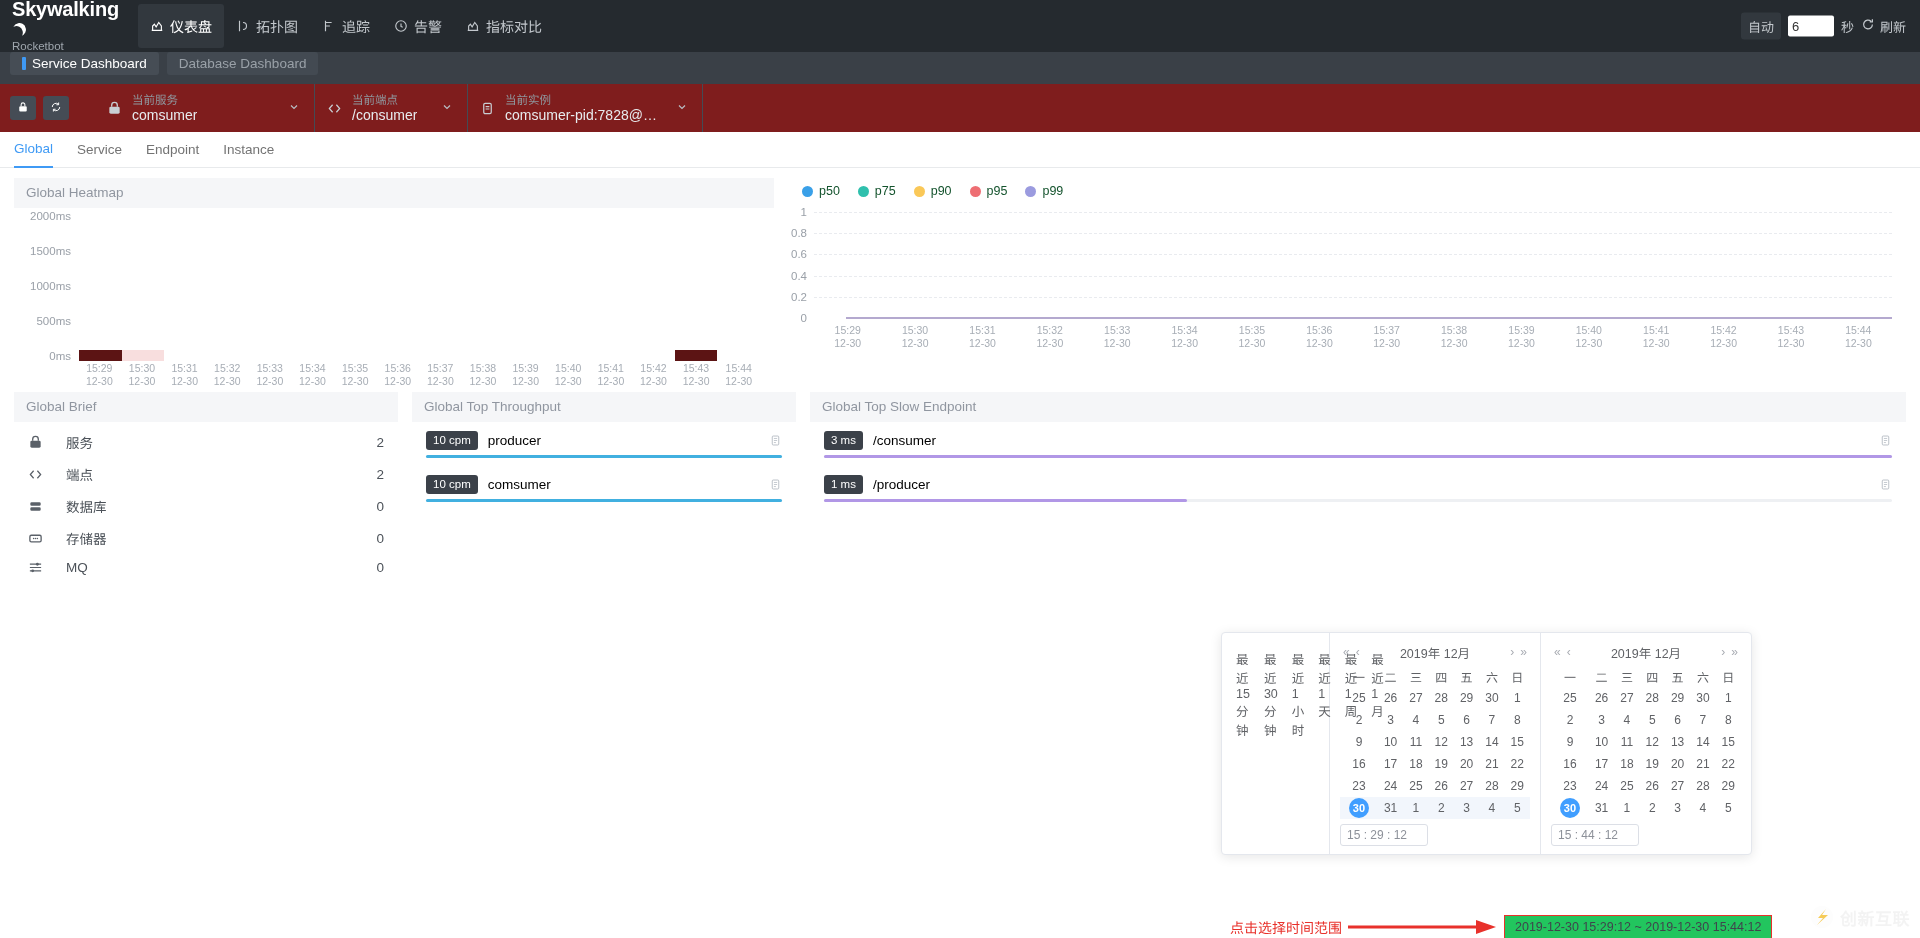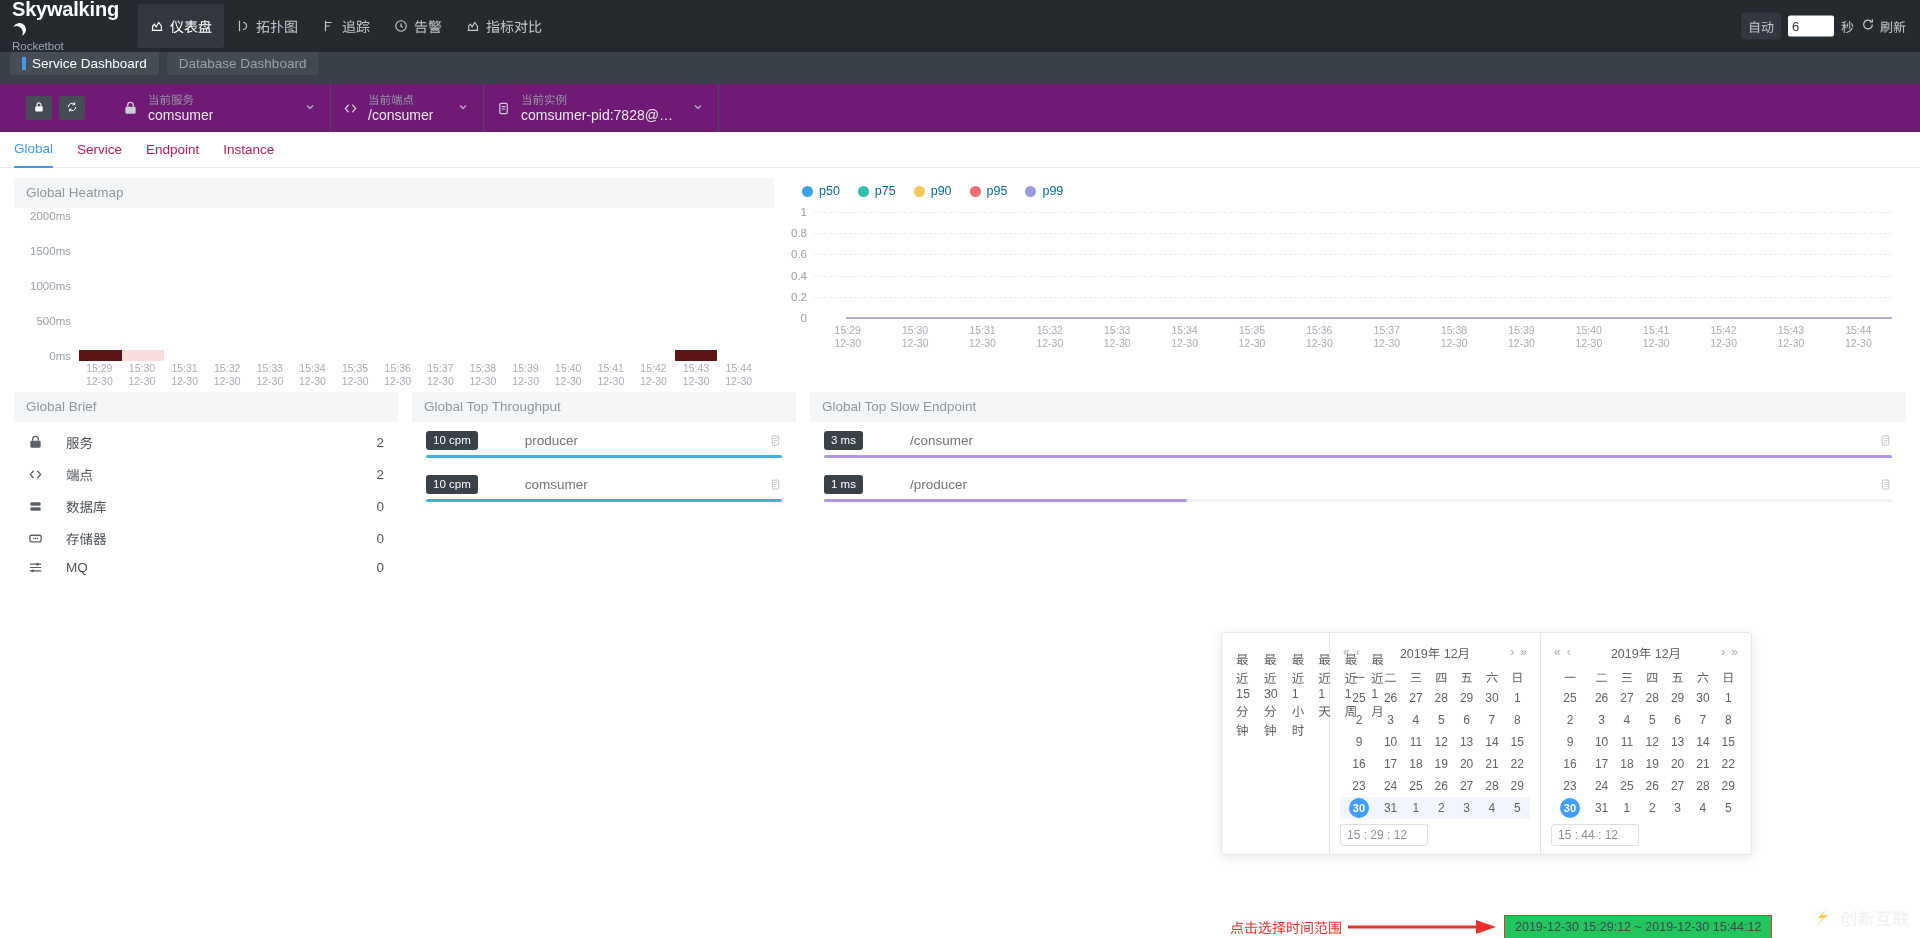--- a/index.html
+++ b/index.html
@@ -74,22 +74,22 @@
     display: flex; align-items: center; gap: 6px;
     font-size: 13.5px; color: #9aa1a8;
     padding: 4px 12px; border-radius: 3px; cursor: pointer;
     background: #434a52;
   }
   .dashtab.active { color: #fff; background: #464d55; }
   .tab-dot { width: 4px; height: 13px; background: #3f9af5; border-radius: 1px; }
 
   
   .selbar {
-    height: 48px; background: #701a75;
-    display: flex; align-items: stretch; padding-left: 16px;
+    height: 48px; background: #7f1d1d;
+    display: flex; align-items: stretch;
   }
   .sel-icons { display: flex; align-items: center; gap: 7px; padding: 0 10px; }
   .sq-btn {
     width: 26px; height: 24px; background: #454c55; border-radius: 3px;
     display: flex; align-items: center; justify-content: center; cursor: pointer;
   }
   .sel-divider { width: 1px; background: #4a525b; margin: 10px 4px; }
 
   .selector {
     display: flex; align-items: center; gap: 10px;
@@ -104,21 +104,21 @@
     color: #e8ebee; font-size: 14px; line-height: 17px;
     white-space: nowrap; overflow: hidden; text-overflow: ellipsis;
   }
   .caret { color: #b8bec4; margin-left: auto; padding-left: 6px; }
 
   
   .scopetabs {
     height: 36px; border-bottom: 1px solid #e8eaec; background: #fff;
     display: flex; align-items: center; padding: 0 14px; gap: 24px;
   }
-  .scopetab { font-size: 13.5px; color: #be185d; cursor: pointer; line-height: 35px; }
+  .scopetab { font-size: 13.5px; color: #737373; cursor: pointer; line-height: 35px; }
   .scopetab.active { color: #3f9af5; border-bottom: 2px solid #3f9af5; }
 
   
   .content { padding: 10px 14px 0 14px; }
   .row { display: flex; gap: 14px; }
   .panel { background: #fff; flex: 1; min-width: 0; }
   .panel-head {
     background: #f5f6f8; color: #9096a0; font-size: 13.5px;
     padding: 7px 12px; line-height: 16px;
   }
@@ -136,21 +136,21 @@
   .xaxis { display: flex; position: absolute; left: 0; right: 0; }
   .xtick {
     flex: 1; text-align: center; font-size: 10.5px; color: #a7adb5;
     line-height: 12.5px; white-space: nowrap;
   }
 
   .hm-plot { position: relative; height: 140px; margin-left: 64px; margin-right: 14px; }
   .hm-cell { position: absolute; height: 11px; }
 
   .legend { display: flex; gap: 18px; padding: 6px 0 0 14px; align-items: center; }
-  .legend-item { display: flex; align-items: center; gap: 6px; font-size: 12.5px; color: #0369a1; }
+  .legend-item { display: flex; align-items: center; gap: 6px; font-size: 12.5px; color: #14532d; }
   .legend-dot { width: 11px; height: 11px; border-radius: 50%; }
 
   .pc-plot { position: relative; height: 106px; margin-left: 26px; margin-right: 14px; }
   .pc-line { position: absolute; left: 0; right: 0; height: 2.5px; background: #b4a9cf; }
 
   
   .brief-list { padding: 4px 0 0 0; }
   .brief-row {
     display: flex; align-items: center;
     padding: 6px 14px 6px 14px; font-size: 13.5px; color: #4c5259;
@@ -160,21 +160,21 @@
   .brief-val { color: #4c5259; font-size: 13.5px; }
 
   
   .toplist { padding: 5px 0 0 0; }
   .toprow { padding: 4px 14px 0 14px; position: relative; }
   .toprow-top { display: flex; align-items: center; gap: 10px; }
   .chip {
     background: #3b4149; color: #fff; font-size: 11.5px;
     padding: 2px 7px; border-radius: 3px; line-height: 15px; white-space: nowrap;
   }
-  .toprow-name { font-size: 13.5px; color: #737373; flex: 1; margin-left: 37px; }
+  .toprow-name { font-size: 13.5px; color: #000000; flex: 1; }
   .copy-ic { color: #b9bfc6; cursor: pointer; display: flex; }
   .bar-track { height: 3px; background: #eef0f3; margin-top: 5px; border-radius: 2px; }
   .bar-fill { height: 3px; border-radius: 2px; }
 
   
   .datepicker {
     position: absolute; left: 1221px; top: 632px;
     width: 531px; background: #fff;
     border: 1px solid #e4e7ed; border-radius: 4px;
     box-shadow: 0 2px 12px rgba(0,0,0,.1);

